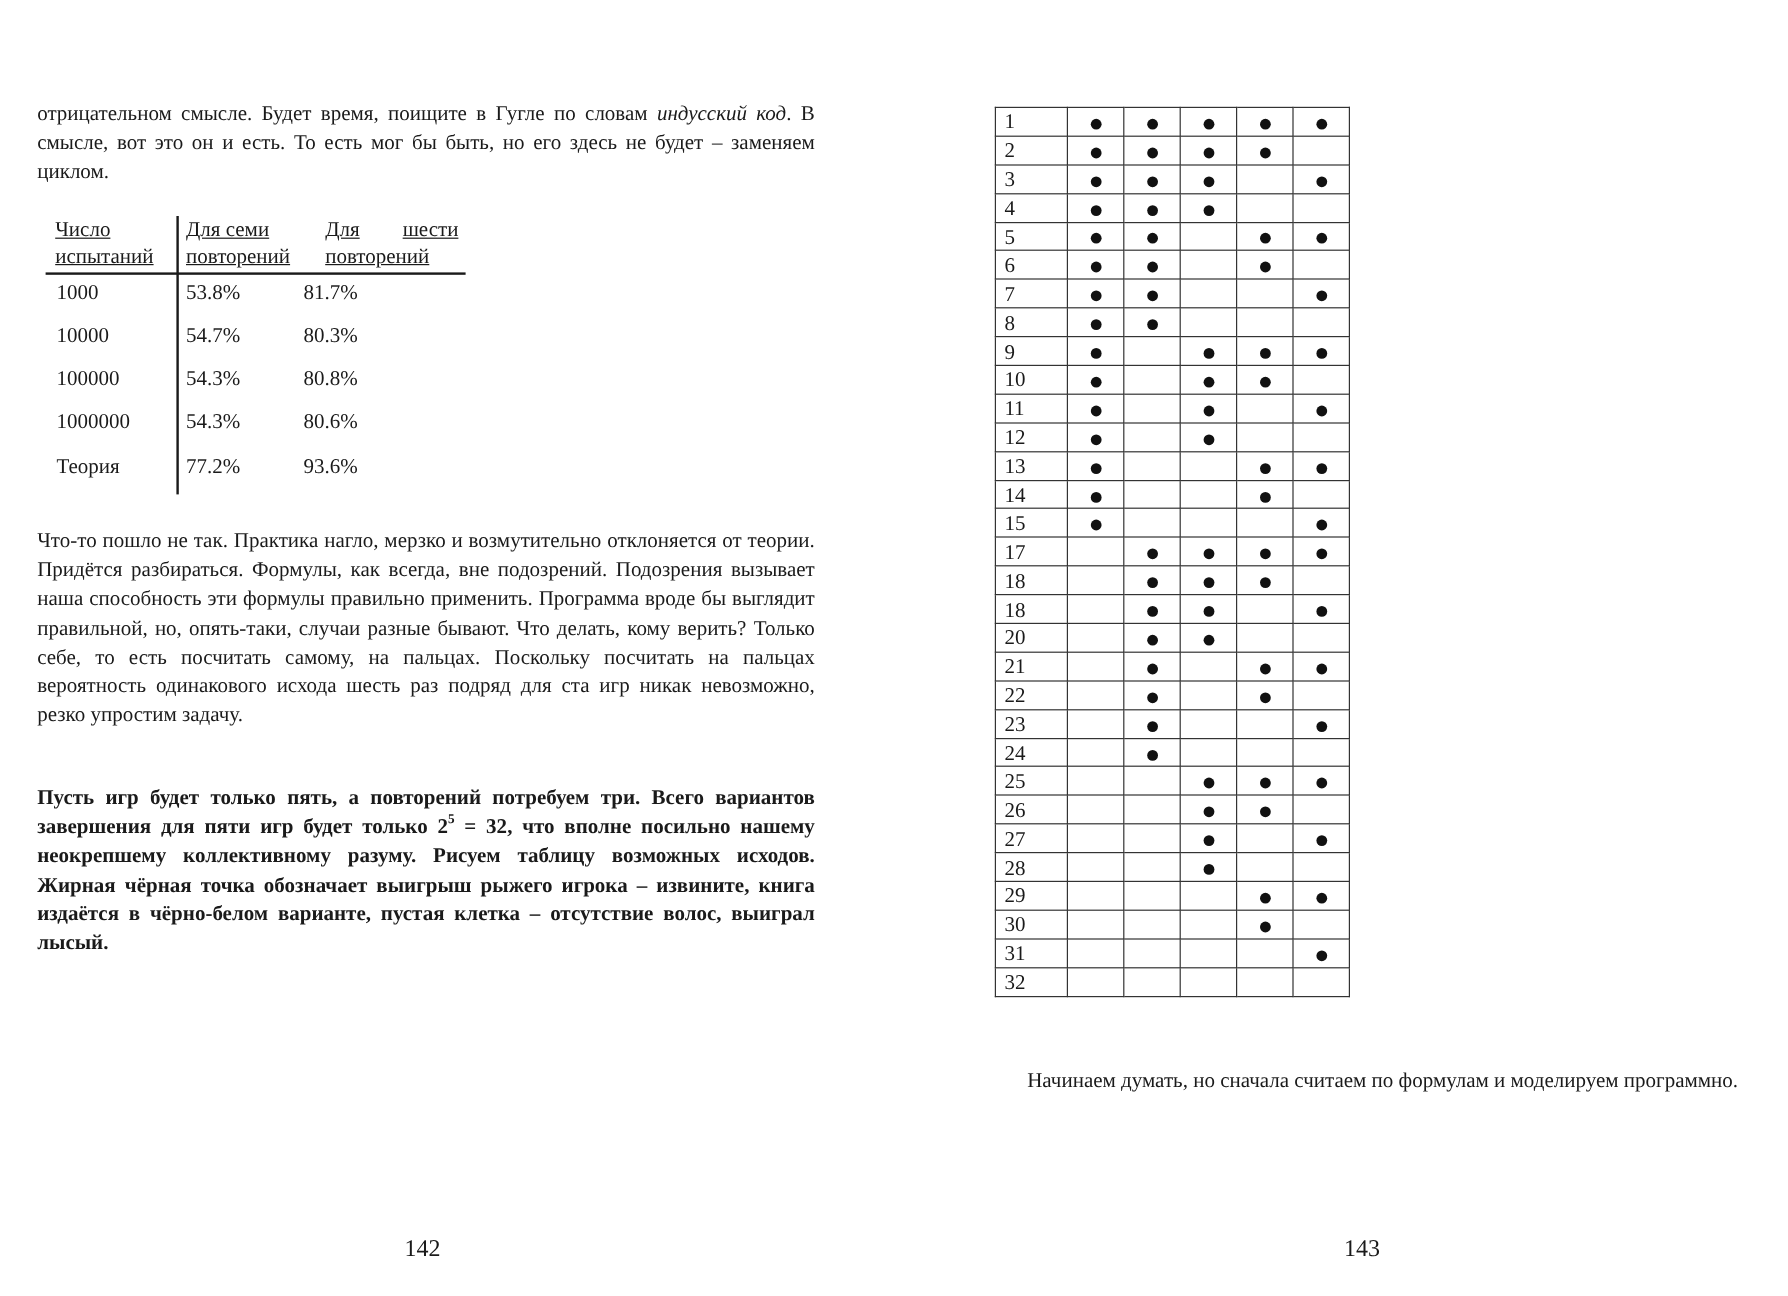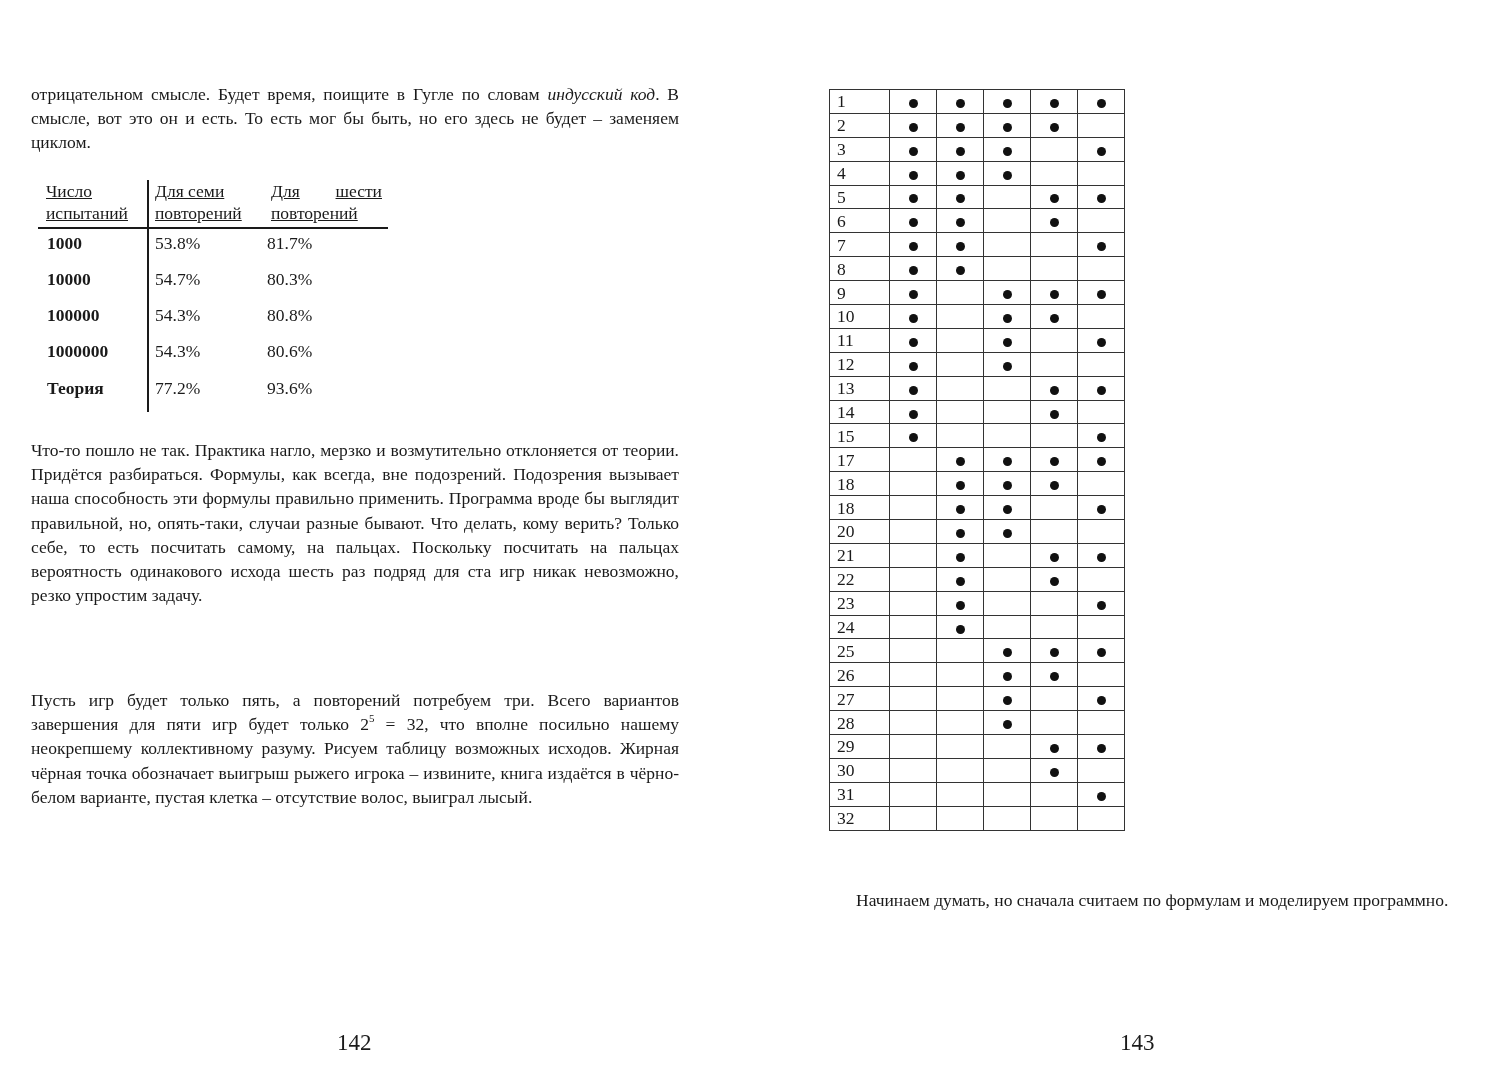--- a/index.html
+++ b/index.html
@@ -12,55 +12,55 @@
   .page.right { left: 745px; width: 745px; }
 
   .para {
     position: absolute; font-size: 17.5px; line-height: 24.2px; text-align: justify;
     text-align-last: left; margin: 0;
   }
   .para i { font-style: italic; }
 
   #p1 { left: 31px; top: 72px; width: 648px; margin-top: 10px; }
   #p2 { left: 31px; top: 438px; width: 648px; }
-  #p3 { left: 31px; top: 688px; width: 648px; }
+  #p3 { left: 31px; top: 652px; width: 648px; font-weight: bold; }
   #p4 { left: 67px; top: 888px; width: 653px; margin-left: 44px; }
 
   
   .rtable { position: absolute; left: 38px; top: 180px; font-size: 17.5px; line-height: 22px; }
   .rtable .hdr { position: absolute; top: 0; text-decoration: underline; }
   .rtable .hdr span { display: block; }
   .rtable .h0 { left: 8px; }
   .rtable .h1 { left: 117px; }
   .rtable .h2 { left: 233px; width: 111px; }
   .rtable .h2 span { display: flex; justify-content: space-between; }
   .rtable .hline { position: absolute; left: 0; top: 47px; width: 350px; height: 2px; background: #1a1a1a; }
   .rtable .vline { position: absolute; left: 109px; top: 0; width: 2px; height: 232px; background: #1a1a1a; }
   .rtable .row { position: absolute; left: 0; height: 22px; }
   .rtable .row span { position: absolute; white-space: nowrap; }
-  .rtable .c0 { left: 9px; font-weight: bold; }
+  .rtable .c0 { left: 9px; }
   .rtable .c1 { left: 117px; }
-  .rtable .c2 { left: 229px; }
+  .rtable .c2 { left: 215px; }
 
   
   .grid {
     position: absolute; left: 84px; top: 89px; border-collapse: collapse;
     font-size: 17.5px;
   }
   .grid td {
     border: 1.3px solid #333; height: 22.9px; padding: 0; width: 46px;
     text-align: center; vertical-align: middle; line-height: 20px;
   }
   .grid td.num { width: 60px; text-align: left; padding-left: 7px; box-sizing: border-box; }
   .dot {
     display: inline-block; width: 9px; height: 9px; border-radius: 50%; background: #111;
     vertical-align: middle;
   }
 
-  .pagenum { position: absolute; top: 1030px; font-size: 23px; }
+  .pagenum { position: absolute; top: 1030px; font-size: 20px; }
   #pn-left { left: 337px; }
   #pn-right { left: 375px; }
 
   sup { font-size: 11px; vertical-align: 8px; line-height: 0; }
 </style>
 </head>
 <body>
 
 <div class="page left">
   <p class="para" id="p1"><span>отрицательном смысле. Будет время, поищите в Гугле по словам </span><i>индусский код</i><span>. В смысле, вот это он и есть. То есть мог бы быть, но его здесь не будет – заменяем циклом.</span></p>

